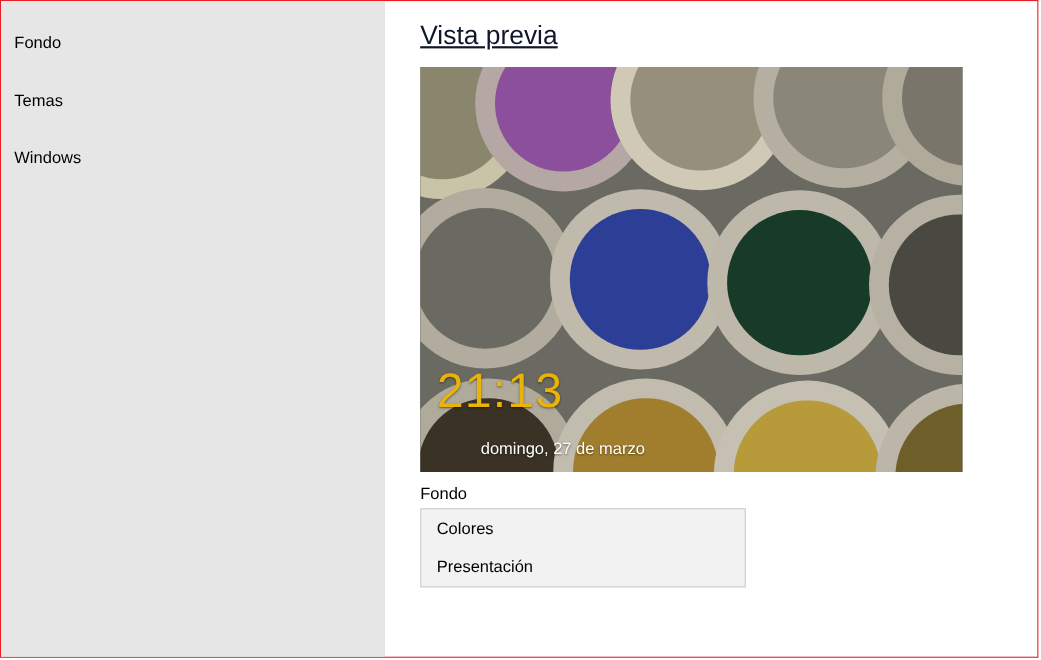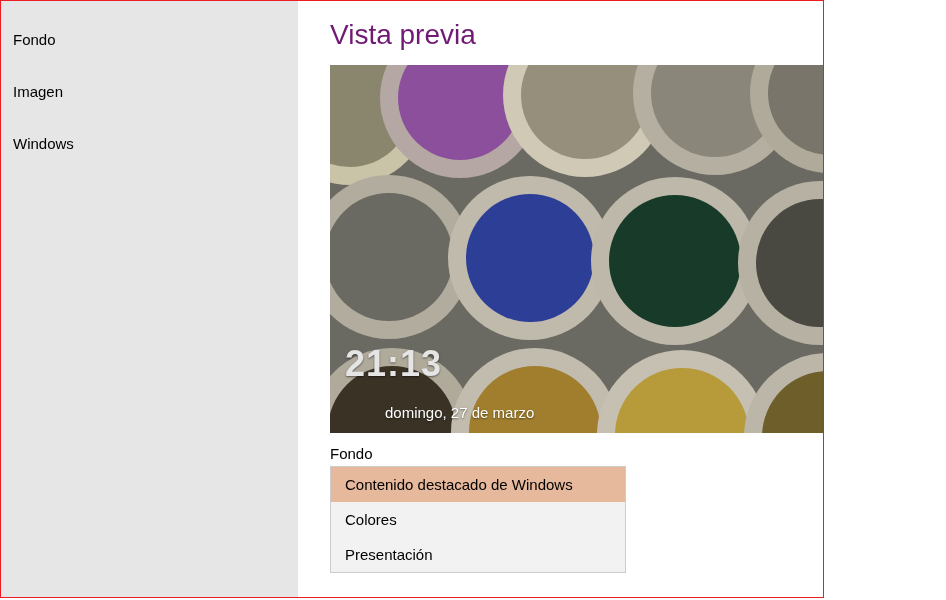--- a/index.html
+++ b/index.html
@@ -5,21 +5,21 @@
   html, body {
     margin: 0;
     padding: 0;
     width: 946px;
     height: 600px;
     font-family: "Segoe UI", Tahoma, sans-serif;
     background: #fff;
     overflow: hidden;
   }
   .window {
-    width: 824px;
+    width: 944px;
     height: 598px;
     border: 1px solid #ec1c24;
     box-sizing: border-box;
     display: flex;
     position: relative;
     background: #fff;
   }
   
   .sidebar {
     width: 349px;
@@ -42,39 +42,40 @@
   }
   
   .main {
     flex: 1;
     padding: 18px 0 0 32px;
     box-sizing: border-box;
     position: relative;
   }
   .main h1 {
     font-weight: 400;
-    font-size: 28px;
+    font-size: 24px;
     margin: 0 0 14px 0;
-    color: #701a75;
+    color: #0f172a;
+    text-decoration: underline;
   }
   .preview {
     width: 493px;
     height: 368px;
     position: relative;
     overflow: hidden;
     background: #555;
   }
   .preview svg { display: block; }
   .clock {
     position: absolute;
     left: 15px;
     bottom: 48px;
-    color: #e5e5e5;
-    font-size: 36px;
-    font-weight: 700;
+    color: #eab308;
+    font-size: 44px;
+    font-weight: 400;
     letter-spacing: 1px;
     text-shadow: 0 1px 2px rgba(0,0,0,.5);
   }
   .datestr {
     position: absolute;
     left: 15px;
     bottom: 12px;
     color: #fff;
     font-size: 15px;
     text-shadow: 0 1px 2px rgba(0,0,0,.5);
@@ -109,21 +110,21 @@
 </head>
 <body>
 
 <div class="window">
 
   <div class="sidebar">
     <div class="sidebar-item">
       <span>Fondo</span>
     </div>
     <div class="sidebar-item">
-      <span>Imagen</span>
+      <span>Temas</span>
     </div>
     <div class="sidebar-item">
       <span>Windows</span>
     </div>
   </div>
 
   <div class="main">
     <h1>Vista previa</h1>
 
     <div class="preview">
@@ -165,23 +166,20 @@
           <circle cx="498" cy="372" r="66" fill="#6e5f2a"></circle>
         </g>
       </svg>
       <div class="clock">21:13</div>
       <div class="datestr">domingo, 27 de marzo</div>
     </div>
 
     <div class="field-label">Fondo</div>
 
     <div class="dropdown">
-      <div class="dropdown-option selected">
-        <span>Contenido destacado de Windows</span>
-      </div>
       <div class="dropdown-option">
         <span>Colores</span>
       </div>
       <div class="dropdown-option">
         <span>Presentación</span>
       </div>
     </div>
 
   </div>
 </div>

